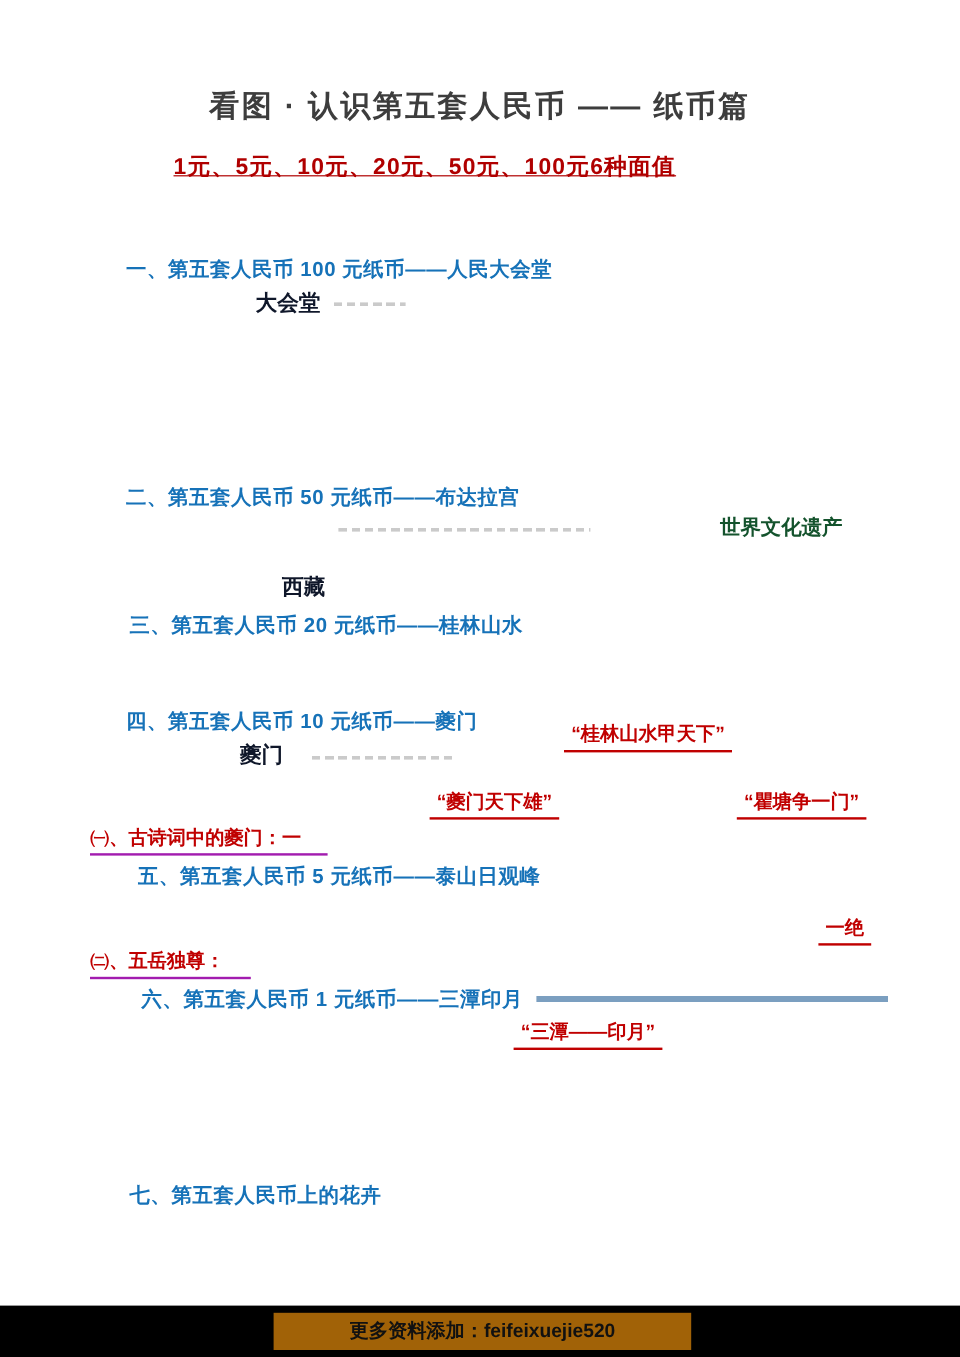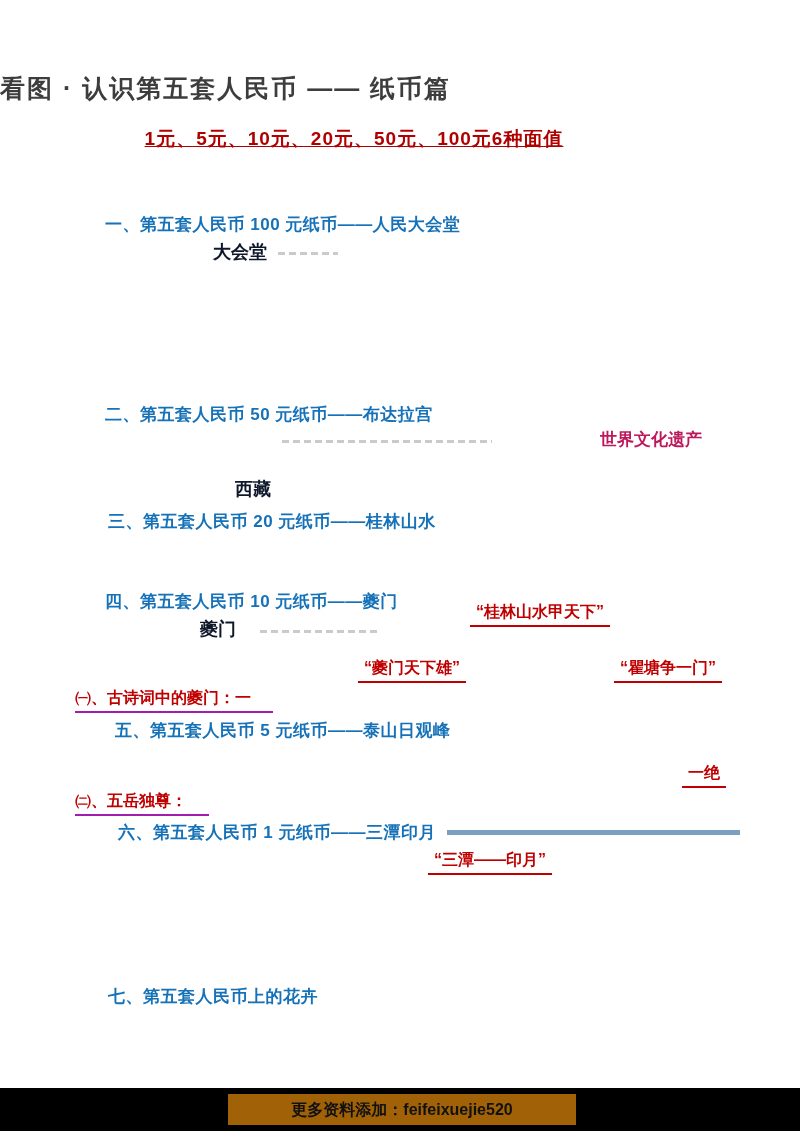--- a/index.html
+++ b/index.html
@@ -3,35 +3,35 @@
 <meta charset="utf-8">
 <style>
   html,body{margin:0;padding:0;}
   body{
     width:800px;height:1131px;position:relative;background:#ffffff;
     font-family:"Liberation Sans","DejaVu Sans",sans-serif;
     overflow:hidden;
   }
   .abs{position:absolute;white-space:nowrap;}
   .doc-title{
-    left:0;top:72px;width:800px;text-align:left;
+    left:0;top:72px;width:800px;text-align:center;
     font-size:25px;font-weight:bold;color:#3d3d3d;letter-spacing:2px;
   }
   .doc-subtitle{
     left:0;top:126px;width:708px;text-align:center;
     font-size:19px;font-weight:bold;color:#b00000;
     text-decoration:underline;letter-spacing:1px;
   }
   .h-blue{font-size:17px;font-weight:bold;color:#1672b8;letter-spacing:0.5px;}
   .red-term{font-size:18px;font-weight:bold;color:#0f172a;}
   .red-quote{
     font-size:16px;font-weight:bold;color:#c00000;
     border-bottom:2px solid #c00000;padding:0 6px 2px 6px;
   }
-  .red-note{font-size:17px;font-weight:bold;color:#be185d;}
+  .red-note{font-size:17px;font-weight:bold;color:#14532d;}
   .red-side{
     font-size:16px;font-weight:bold;color:#c00000;
     border-bottom:2px solid #a21caf;padding:0 22px 2px 0;
   }
   .line-strip{background:#7b9fc0;height:5px;}
   .artifact{
     height:3px;opacity:.45;
     background:repeating-linear-gradient(90deg,#8a8a8a 0 7px,transparent 7px 11px);
   }
   .footer-band{left:0;top:1088px;width:800px;height:43px;background:#000000;}

